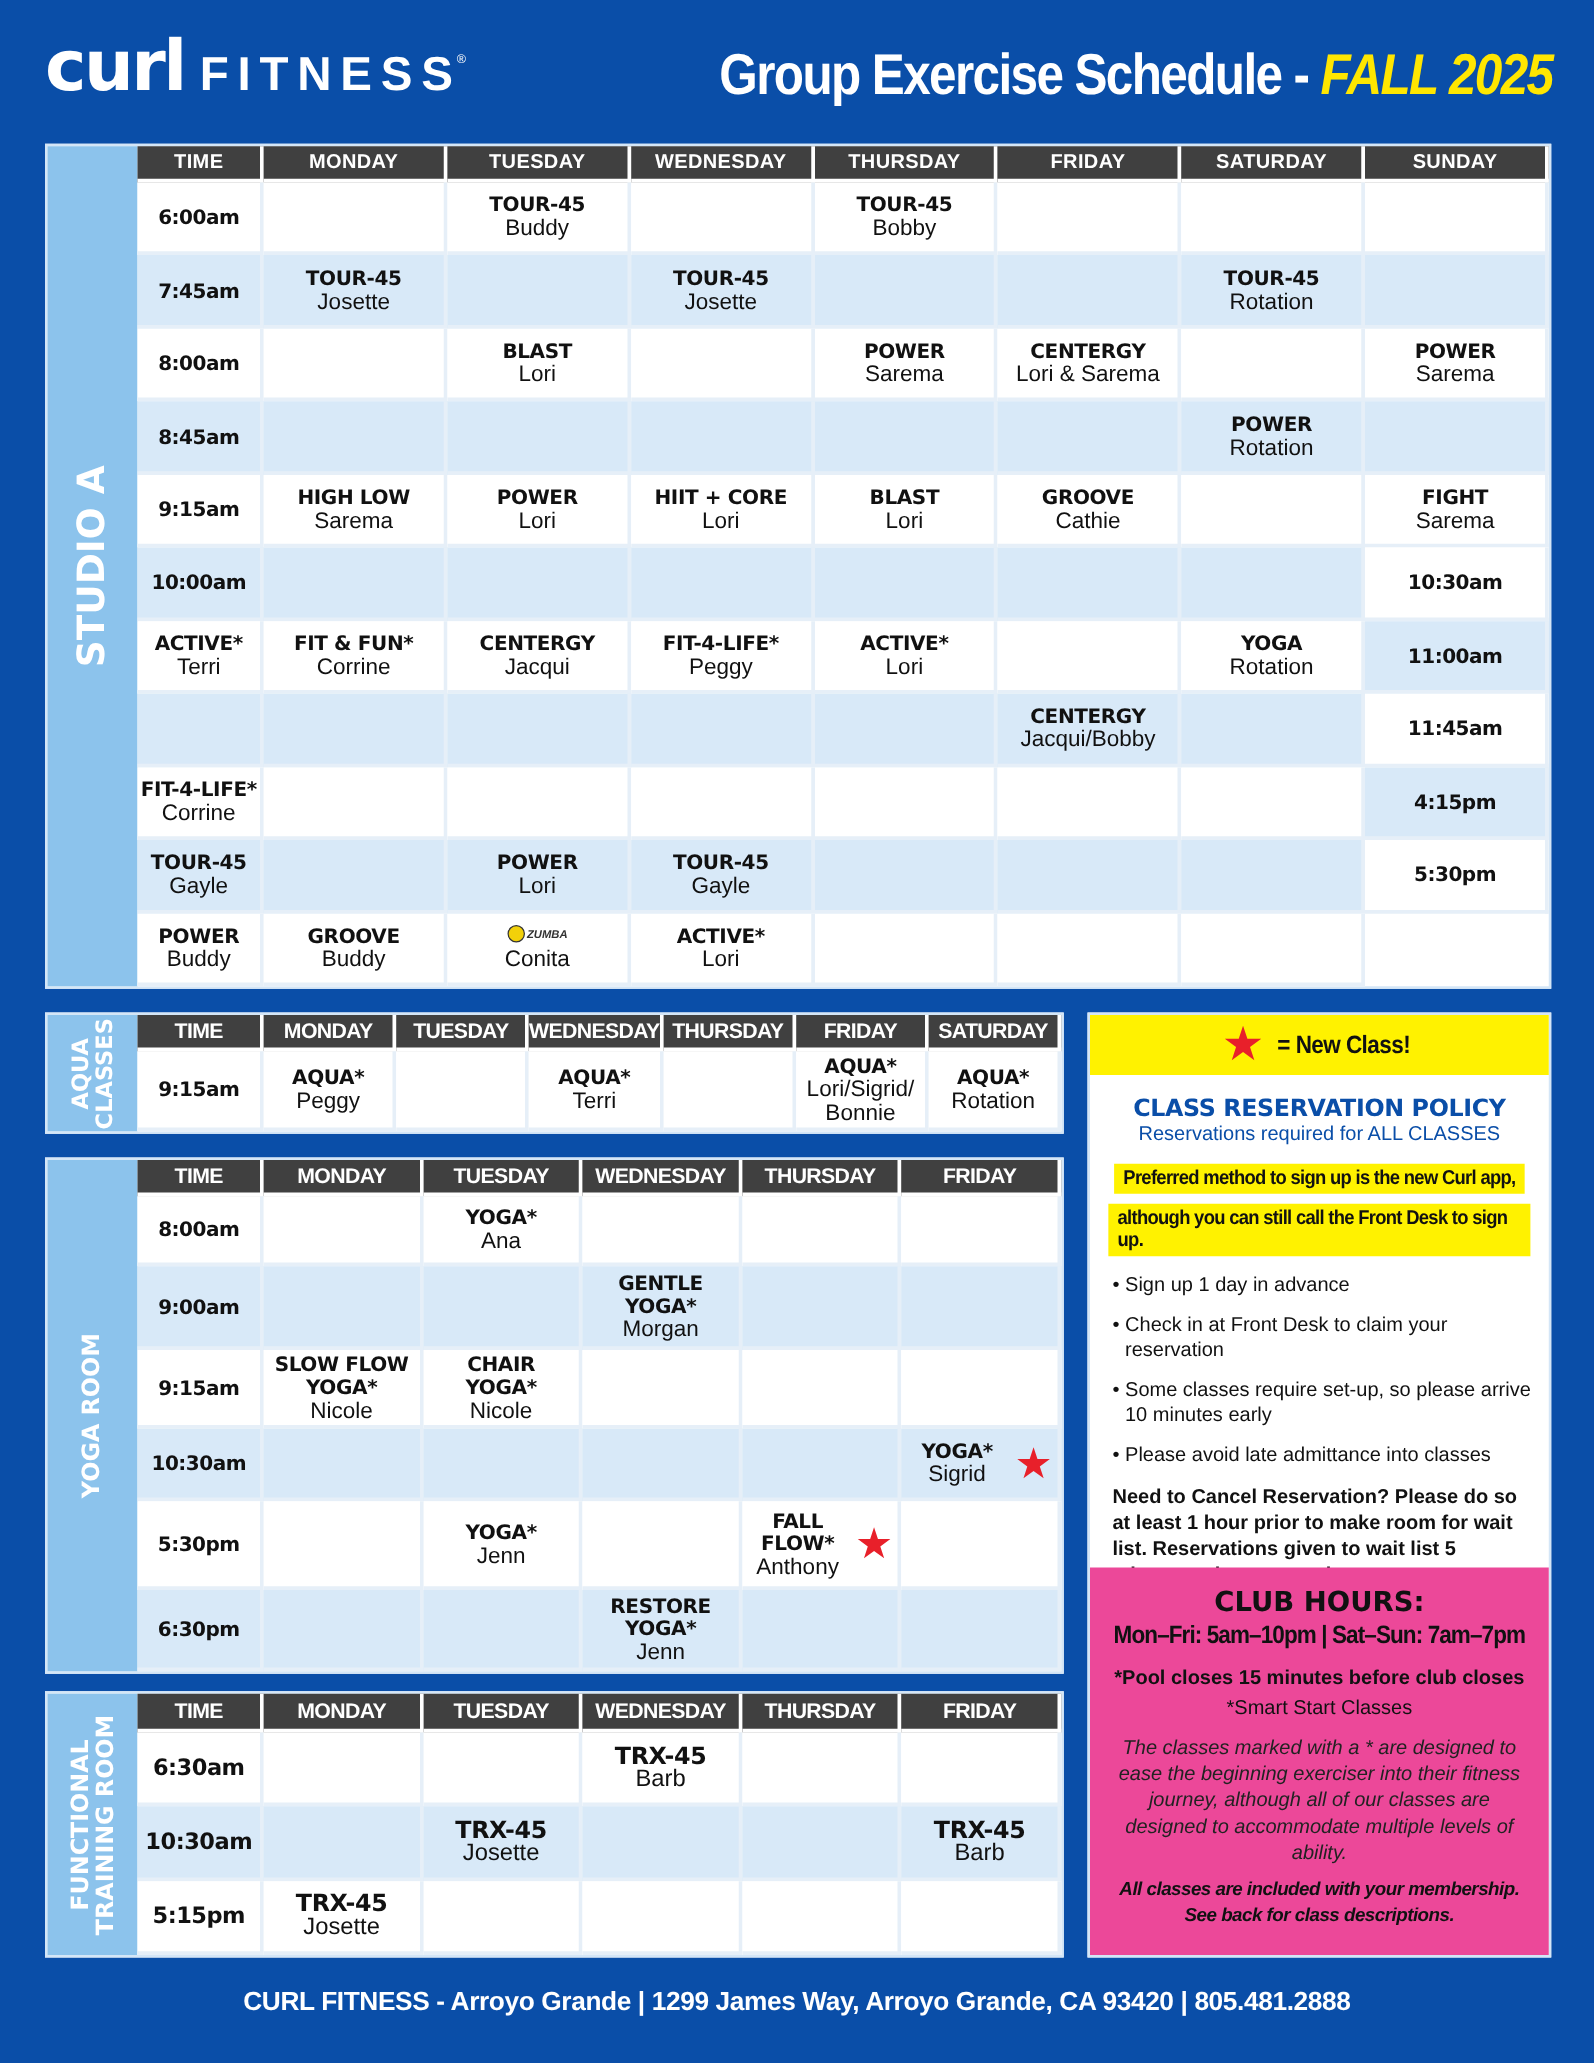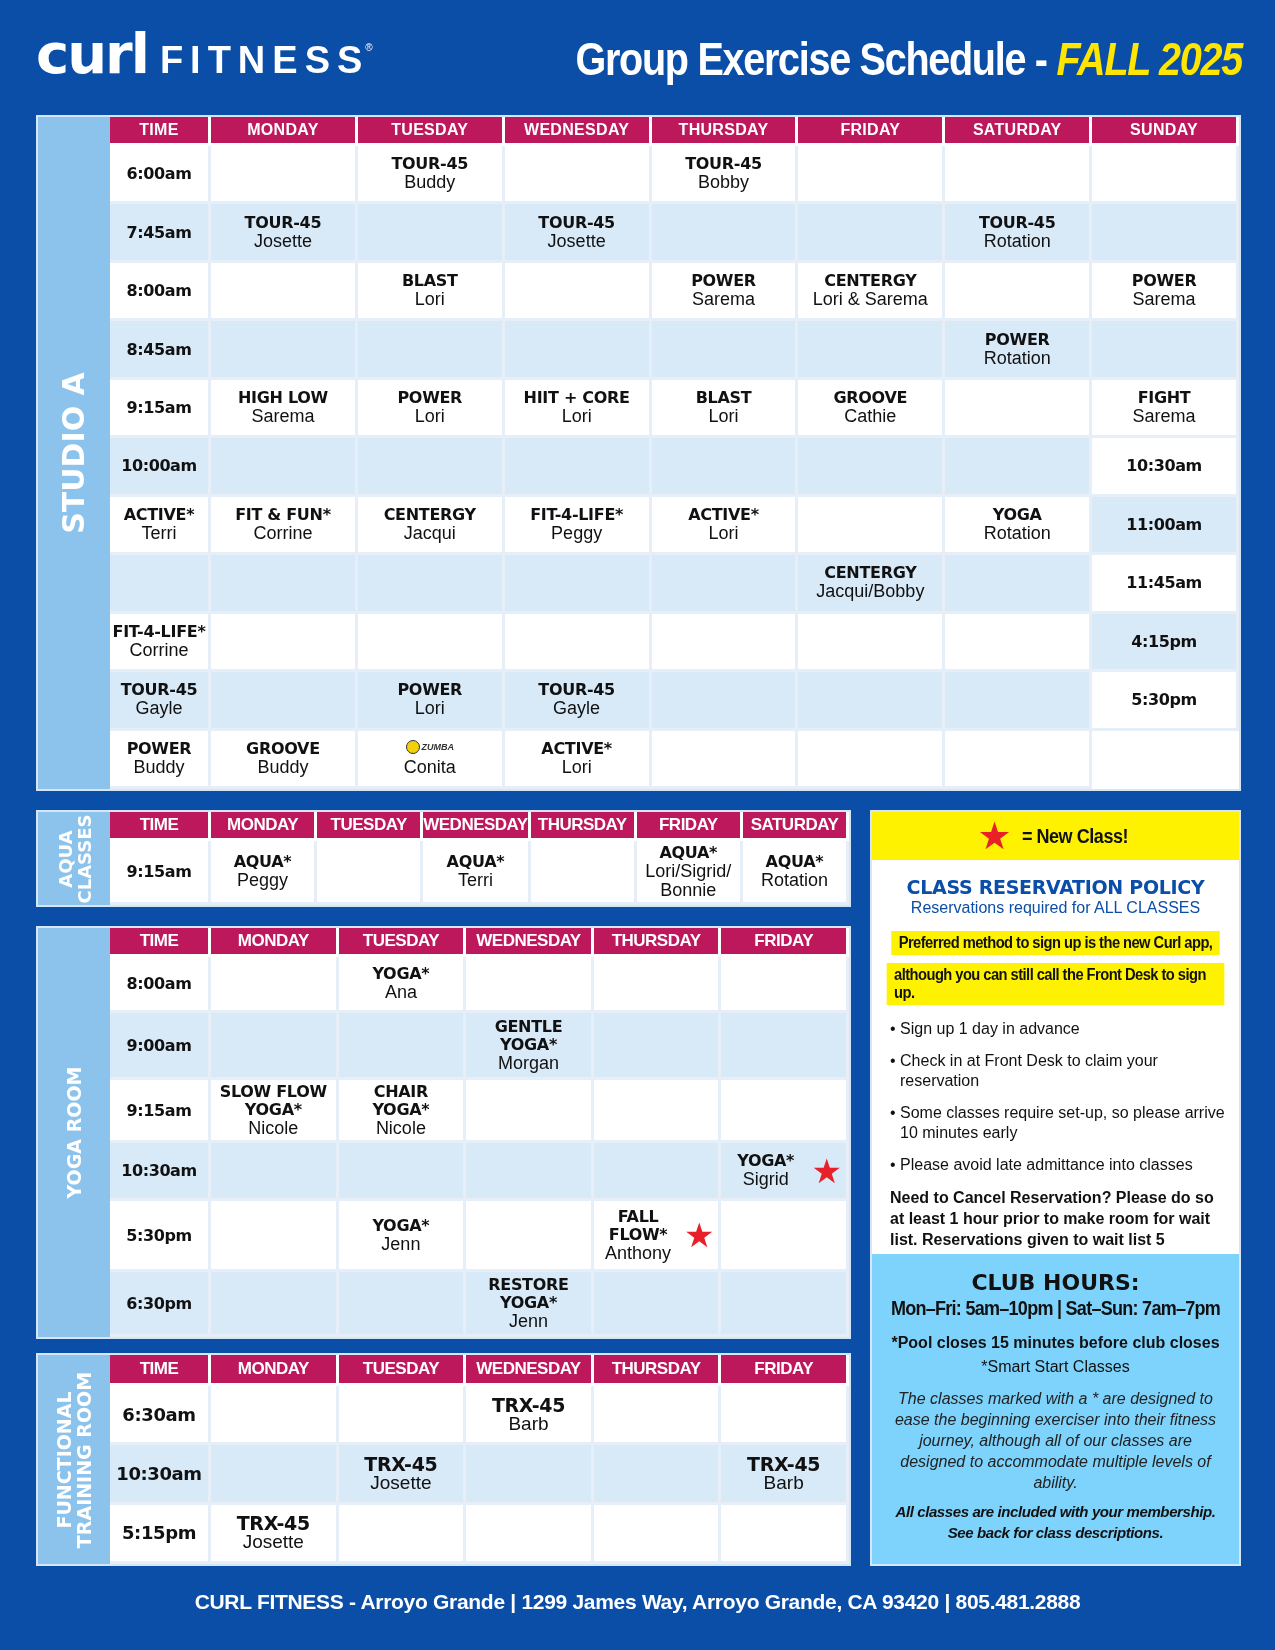--- a/index.html
+++ b/index.html
@@ -13,21 +13,21 @@
   .logo .fit { font-family: "Liberation Sans", sans-serif; font-weight: bold; font-size: 38px; letter-spacing: 7px; margin-left: 12px; }
   .logo .reg { font-size: 10px; vertical-align: top; margin-left: -4px; position: relative; top: -22px; }
   .title { position: absolute; right: 33px; top: 32px; font-family: "Liberation Sans", sans-serif; font-weight: bold; font-size: 46px; color: #fff; letter-spacing: -1.5px; transform: scaleX(0.86); transform-origin: right center; white-space: nowrap; }
   .title .season { color: #ffe600; font-style: italic; }
 
   
   .panel { position: absolute; background: #fff; border: 2px solid #d4e6f7; }
   .side { position: absolute; left: 0; top: 0; bottom: 0; width: 72px; background: #8cc3ec; display: flex; align-items: center; justify-content: center; }
   .side span { color: #fff; font-family: "DejaVu Sans", sans-serif; font-weight: bold; transform: rotate(-90deg); white-space: nowrap; text-align: center; line-height: 1; }
   .grid { position: absolute; top: 0; right: 0; bottom: 0; display: grid; }
-  .hcell { background: #be185d; color: #fff; font-weight: bold; font-size: 16px; display: flex; align-items: center; justify-content: center; border-right: 3px solid #fff; border-bottom: 3px solid #fff; letter-spacing: 0.3px; }
+  .hcell { background: #404040; color: #fff; font-weight: bold; font-size: 16px; display: flex; align-items: center; justify-content: center; border-right: 3px solid #fff; border-bottom: 3px solid #fff; letter-spacing: 0.3px; }
   .hcell.condensed { transform: none; font-size: 17px; letter-spacing: -0.5px; }
   .cell { display: flex; flex-direction: column; align-items: center; justify-content: center; text-align: center; border-right: 3px solid #e6eff8; border-bottom: 3px solid #e6eff8; position: relative; }
   .row-alt .cell, .cell.alt { background: #d8e9f8; }
   .cell.white { background: #fff; }
   .time { font-family: "DejaVu Sans", sans-serif; font-weight: bold; font-size: 16px; letter-spacing: -0.4px; }
   .cname { font-family: "DejaVu Sans", sans-serif; font-weight: bold; font-size: 16px; line-height: 18px; letter-spacing: -0.3px; }
   .cinst { font-family: "Liberation Sans", sans-serif; font-size: 18px; line-height: 19px; }
   .star { position: absolute; color: #e8202a; font-size: 34px; line-height: 1; }
 
   .zumba { display: flex; align-items: center; gap: 2px; font-size: 9px; font-weight: bold; font-style: italic; color: #333; margin-bottom: 4px; text-align: right; }
@@ -40,21 +40,21 @@
   .newclass .lbl { font-weight: bold; font-size: 20px; letter-spacing: -0.5px; transform: scaleX(0.9); }
   .pol-title { text-align: center; color: #0a4ea8; font-family: "DejaVu Sans", sans-serif; font-weight: bold; font-size: 19px; margin-top: 16px; letter-spacing: -0.3px; }
   .pol-sub { text-align: center; color: #0a4ea8; font-size: 16px; margin-top: 1px; }
   .hl { display: block; width: fit-content; margin: 0 auto; background: #fff200; font-weight: bold; font-size: 16px; padding: 3px 8px; letter-spacing: -0.6px; transform: scaleX(0.92); }
   .hl.first { margin-top: 14px; }
   .hl.second { margin-top: 8px; }
   .bullets { list-style: none; margin: 14px 0 0 18px; font-size: 16px; line-height: 20px; }
   .bullets li { margin-bottom: 12px; padding-left: 10px; text-indent: -10px; }
   .bullets li::before { content: "• "; }
   .cancel { margin: 4px 16px 0 18px; font-weight: bold; font-size: 16px; line-height: 21px; }
-  .hours { position: absolute; left: 0; right: 0; bottom: 0; height: 310px; background: #7dd3fc; text-align: center; }
+  .hours { position: absolute; left: 0; right: 0; bottom: 0; height: 310px; background: #ec4899; text-align: center; }
   .hours .h1 { font-family: "DejaVu Sans", sans-serif; font-weight: bold; font-size: 22px; margin-top: 16px; }
   .hours .h2 { font-weight: bold; font-size: 20px; margin-top: 2px; letter-spacing: -0.8px; transform: scaleX(0.9); }
   .hours .n1 { font-weight: bold; font-size: 16px; margin-top: 14px; }
   .hours .n2 { font-weight: normal; font-size: 16px; margin-top: 6px; }
   .hours .desc { font-style: italic; font-size: 16px; line-height: 21px; margin: 12px 14px 0; color: #222; }
   .hours .inc { font-style: italic; font-weight: bold; font-size: 15px; line-height: 21px; margin-top: 8px; letter-spacing: -0.4px; }
 
   .footer { position: absolute; left: 0; right: 0; top: 1590px; text-align: center; color: #fff; font-weight: bold; font-size: 21px; letter-spacing: -0.3px; }
 </style>
 </head>

